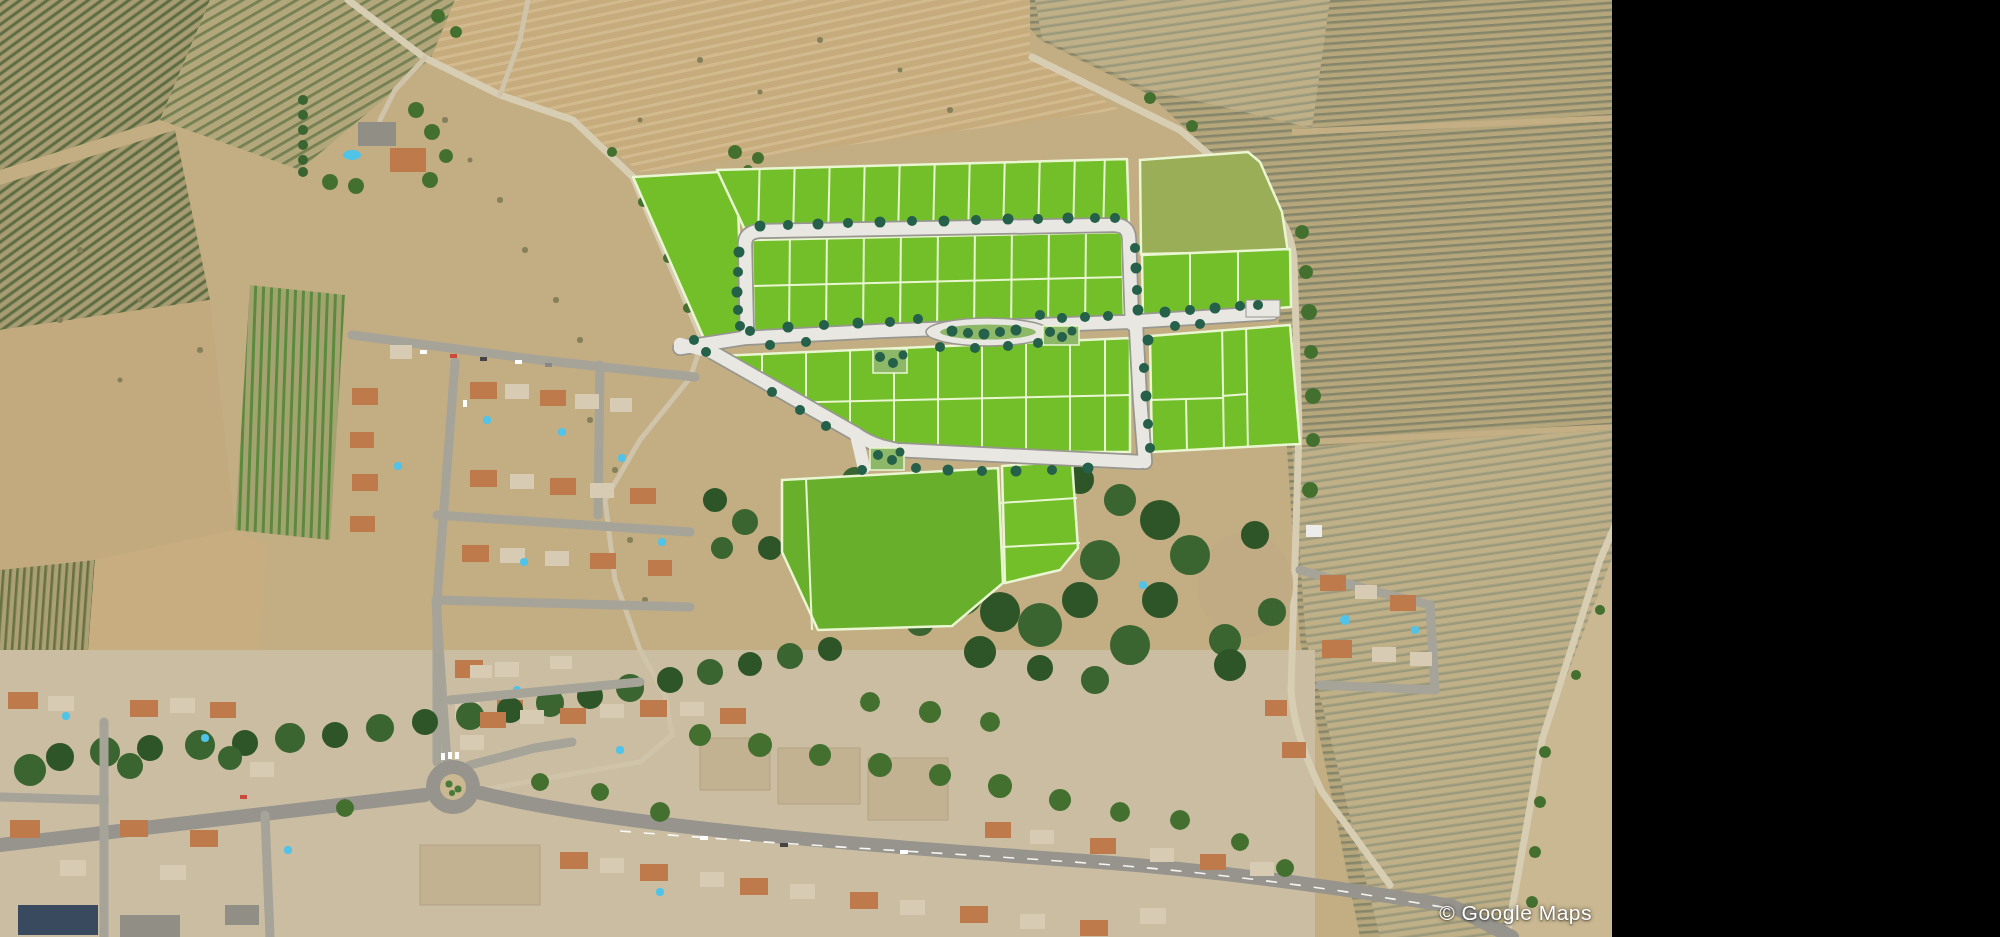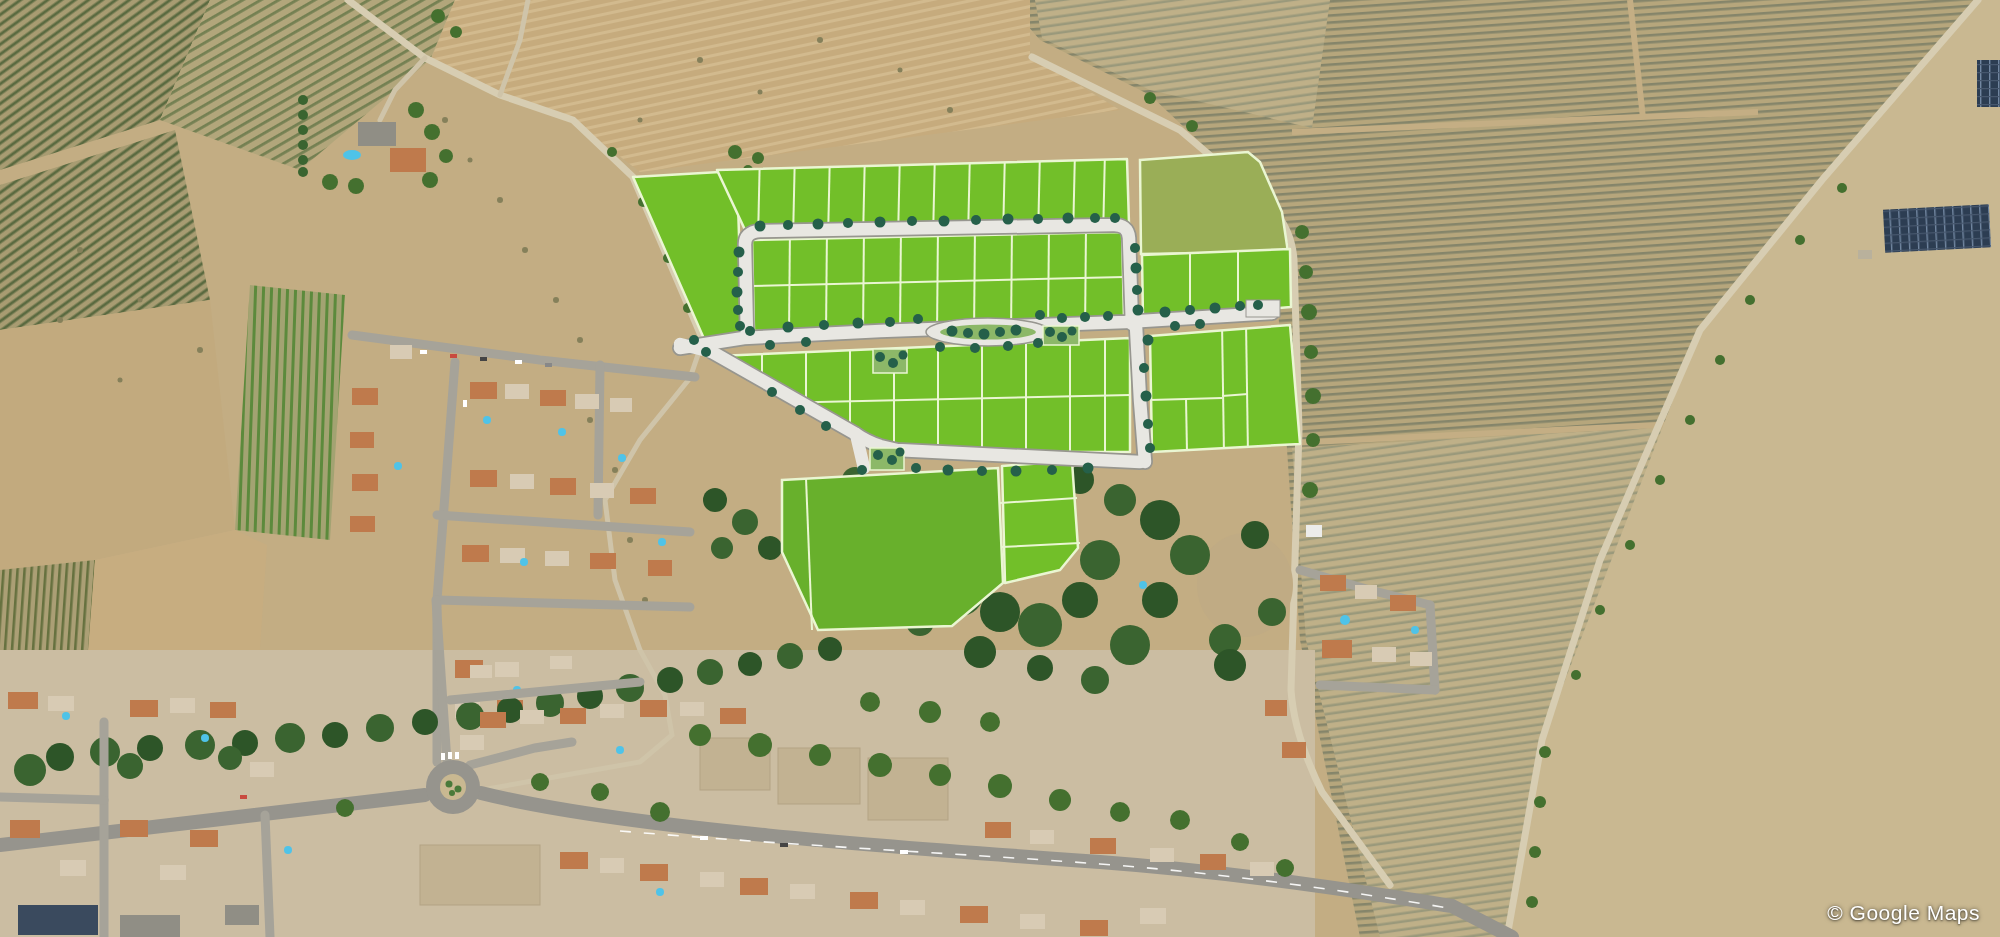--- a/index.html
+++ b/index.html
@@ -1,16 +1,16 @@
 <!DOCTYPE html>
 <html style="--overlay-plot_fill: #72bf29; --overlay-plot_border: #eaf6d2; --overlay-olive_plot_fill: #9aae57; --overlay-reserve_plot_fill: #68b02c; --overlay-road_fill: #e8e7e2; --overlay-road_edge: #97968f; --overlay-street_tree_color: #25604a; --overlay-median_fill: #8cb868; --terrain-base: #c3ad83; --terrain-village_ground: #cbbda2; --terrain-woodland: #3a6430; --terrain-asphalt: #96948d; --terrain-pool_color: #4fc3e8; --terrain-roof_terracotta: #bf7a4c; --terrain-roof_pale: #d8cbb4; --terrain-roof_gray: #908e85;"><head>
 <meta charset="utf-8">
 <style>
   html,body{margin:0;padding:0;background:#000;}
-  #map-viewport{position:relative;width:2000px;height:937px;overflow:hidden;
+  #map-viewport{position:relative;width:1612px;height:937px;overflow:hidden;
     font-family:"Liberation Sans", sans-serif;}
   svg{display:block}
   
   .plot{fill:var(--overlay-plot_fill,#72bf29);stroke:var(--overlay-plot_border,#eaf6d2);stroke-width:2.5;stroke-linejoin:round}
   .plot-olive{fill:var(--overlay-olive_plot_fill,#9aae57);stroke:var(--overlay-plot_border,#eaf6d2);stroke-width:2.5}
   .plot-reserve{fill:var(--overlay-reserve_plot_fill,#68b02c);stroke:var(--overlay-plot_border,#eaf6d2);stroke-width:2.5}
   .pocket{fill:var(--overlay-median_fill,#8cb868);stroke:var(--overlay-plot_border,#eaf6d2);stroke-width:1.5}
   .divider{stroke:var(--overlay-plot_border,#eaf6d2);stroke-width:2;fill:none}
   .dev-road-edge{fill:none;stroke:var(--overlay-road_edge,#97968f);stroke-width:16;stroke-linejoin:round;stroke-linecap:round}
   .dev-road{fill:none;stroke:var(--overlay-road_fill,#e8e7e2);stroke-width:12.5;stroke-linejoin:round;stroke-linecap:round}

